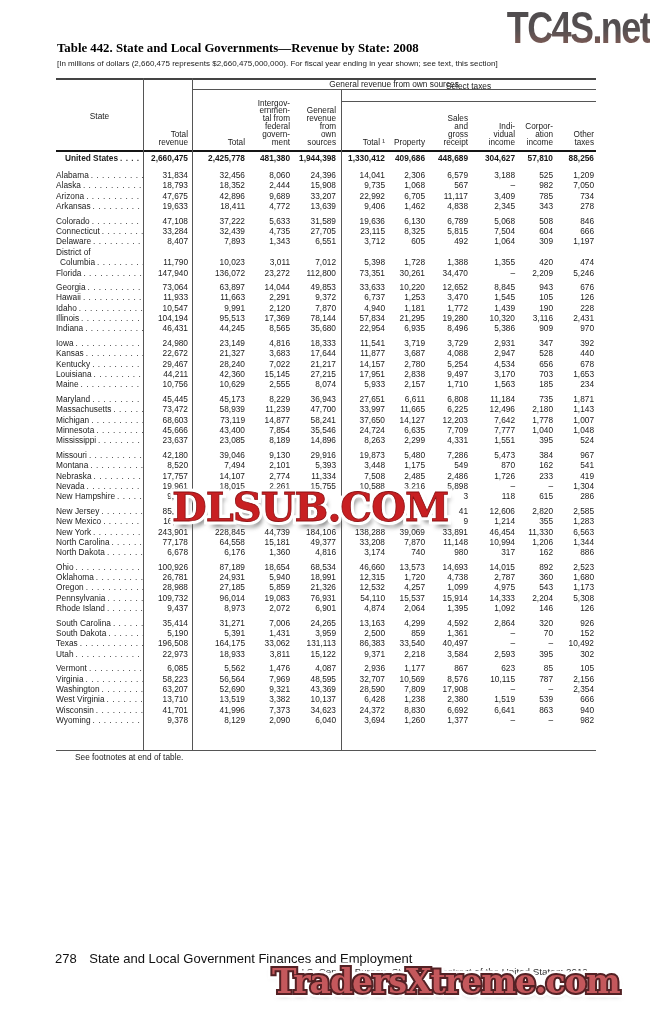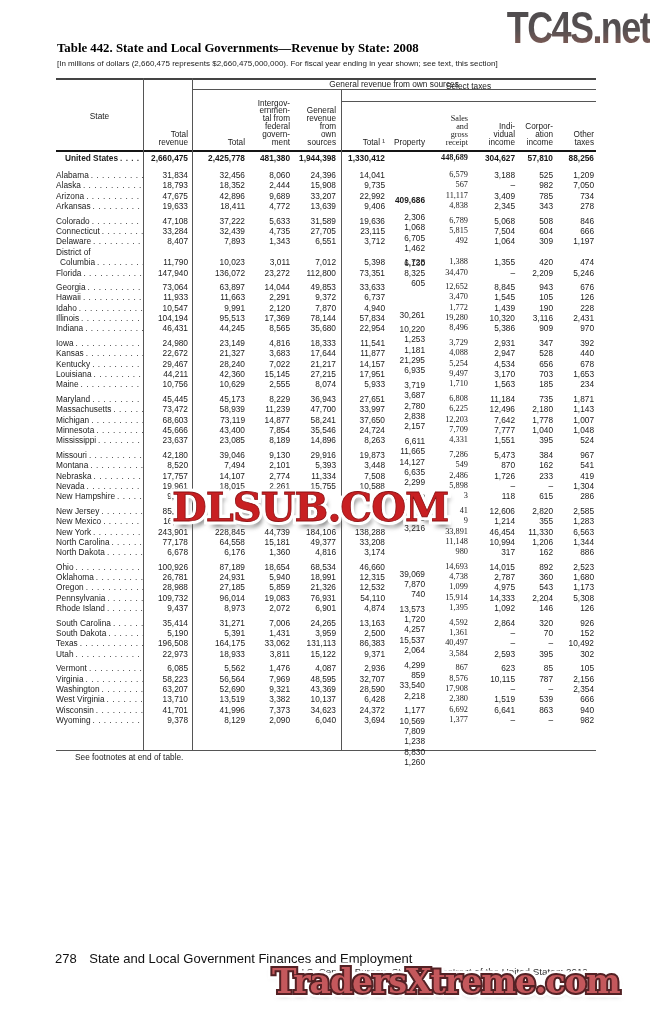--- a/index.html
+++ b/index.html
@@ -41,21 +41,21 @@
   .st{width:87px;display:flex;overflow:hidden;}
   .st .nm{white-space:nowrap;}
   .usrow .nm{padding-left:9px;}
   .dots{flex:1;overflow:hidden;white-space:nowrap;color:#333;margin-left:2px;}
   .dots::after{content:". . . . . . . . . . . . . . . . . . . . . .";letter-spacing:.5px;}
   .stcol2{width:87px;line-height:10.4px;}
   .stcol2 .l2{display:flex;overflow:hidden;}
   .stcol2 .l2 .nm{padding-left:4px;white-space:nowrap;}
   .cell{text-align:right;}
   .c0{width:45px;}.c1{width:57px;}.c2{width:45px;}.c3{width:46px;}.c4{width:49px;}
-  .c5{width:40px;margin-top:42px;}.c6{width:43px;font-family:Liberation Serif, serif;}.c7{width:47px;}.c8{width:38px;}.c9{width:41px;}
+  .c5{width:40px;}.c6{width:43px;}.c7{width:47px;}.c8{width:38px;}.c9{width:41px;}
 
   .footnote{position:absolute;left:75px;top:752px;font-size:8.3px;color:#222;}
 
   
   .pgfoot{position:absolute;left:55px;top:951px;font-size:13px;color:#111;white-space:nowrap;}
   .pgfoot .pg{margin-right:9px;}
   .census{position:absolute;left:297px;top:966px;font-size:9.8px;color:#333;white-space:nowrap;}
 
   
   .wm-top{position:absolute;top:2px;right:2px;font-size:45px;font-weight:bold;

